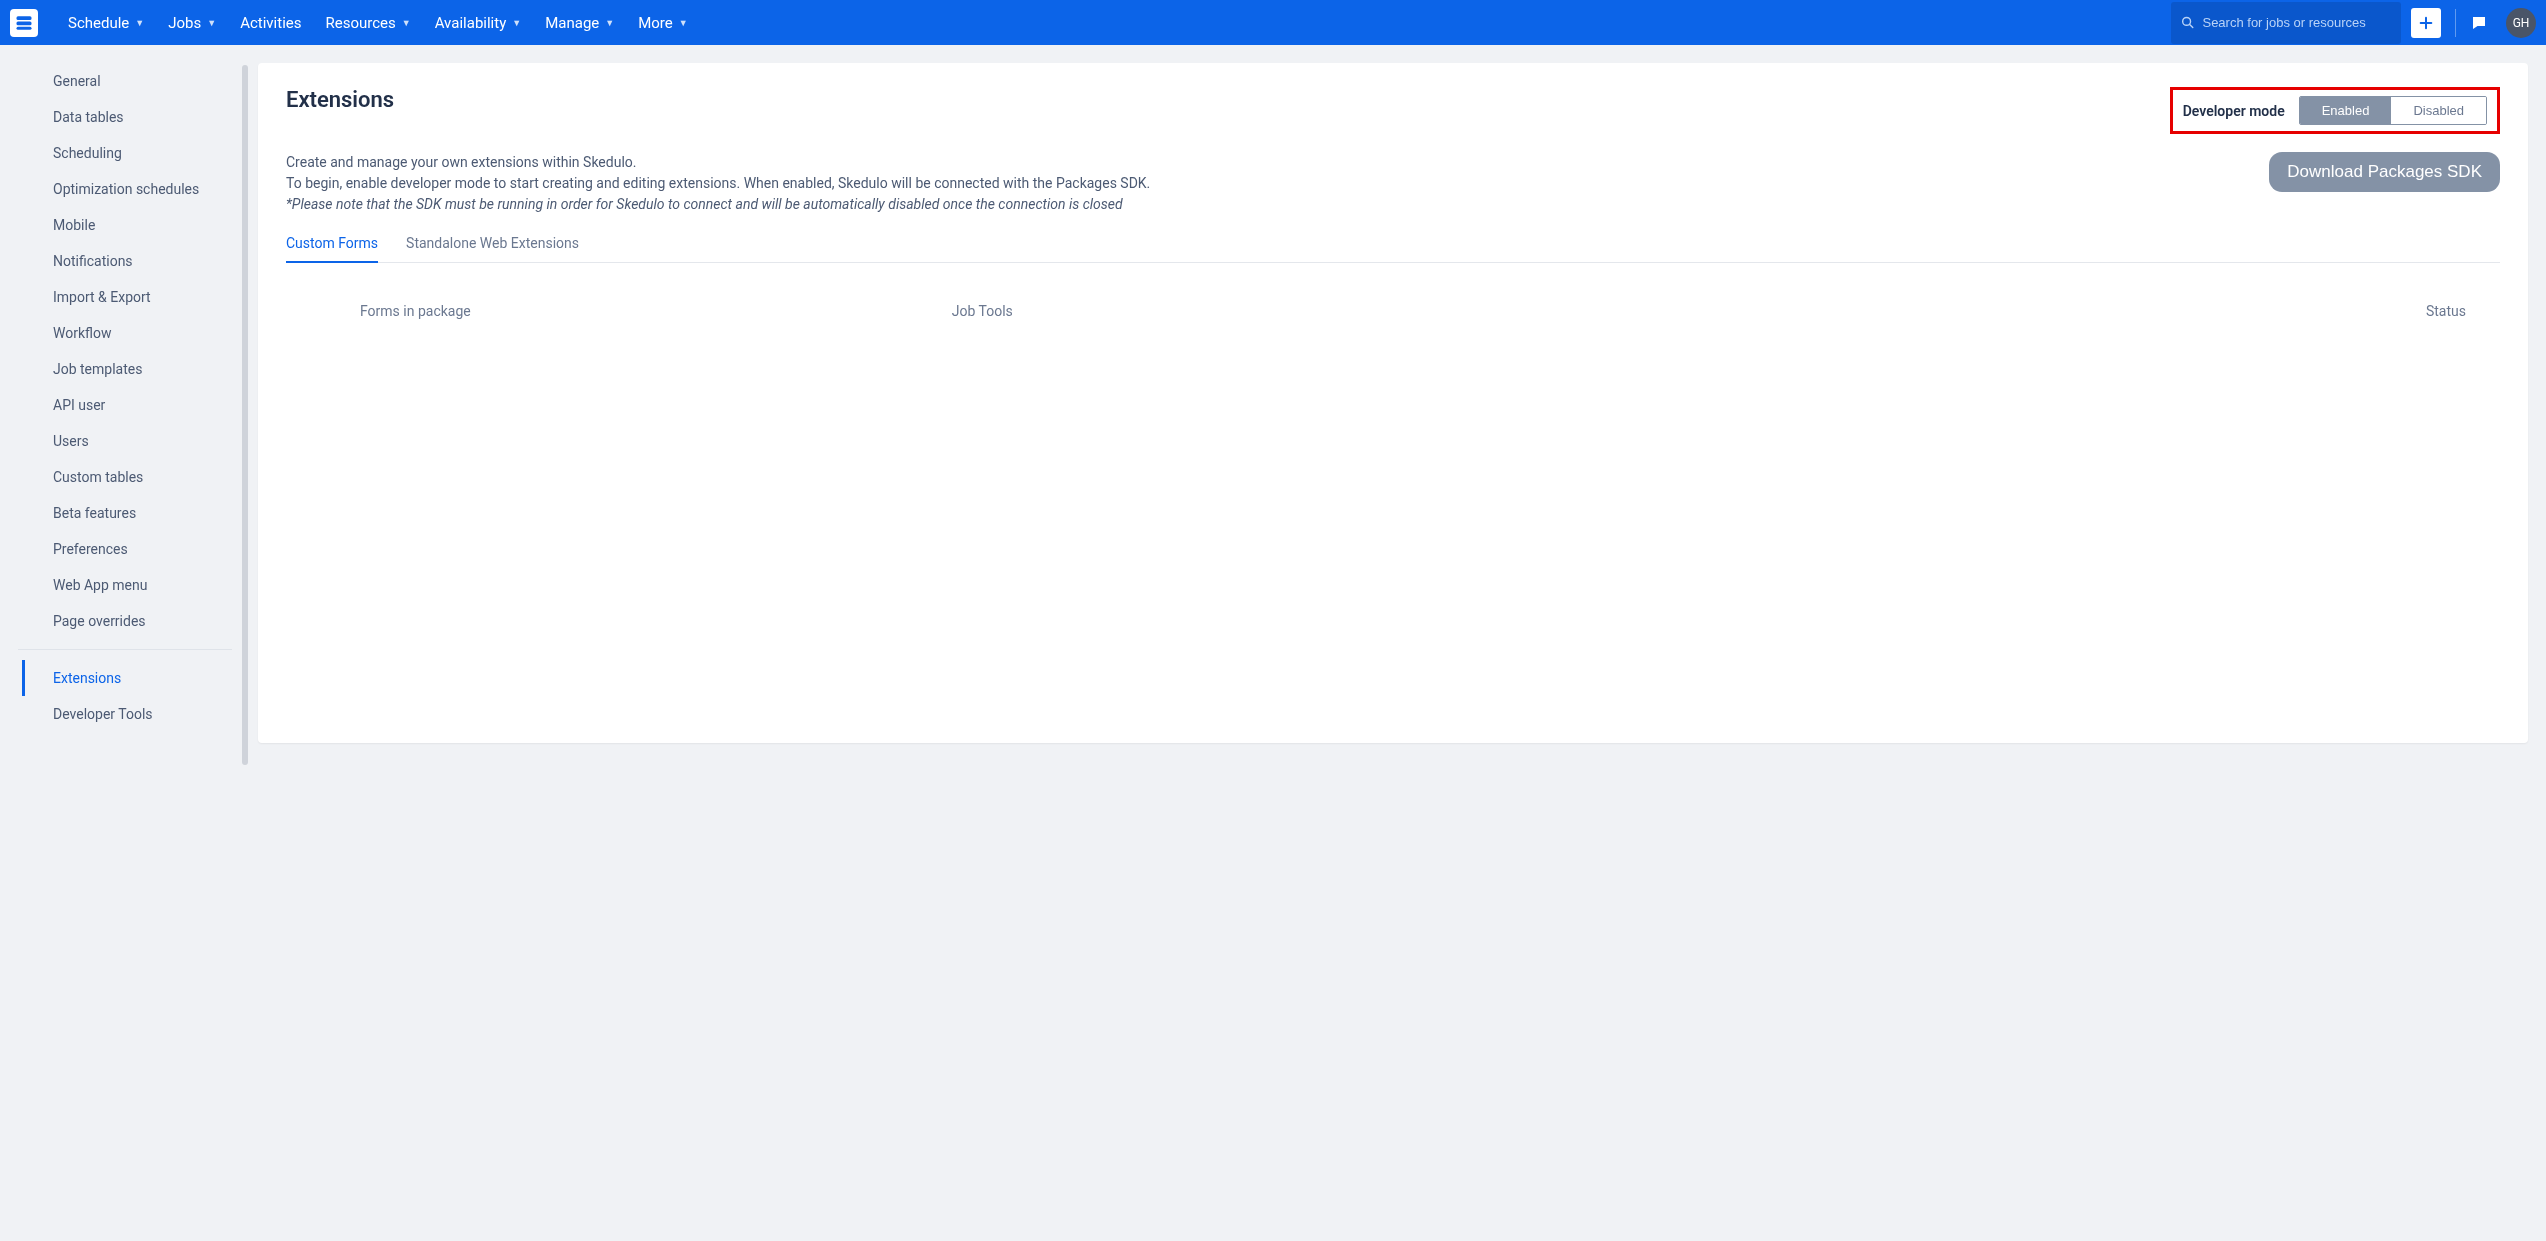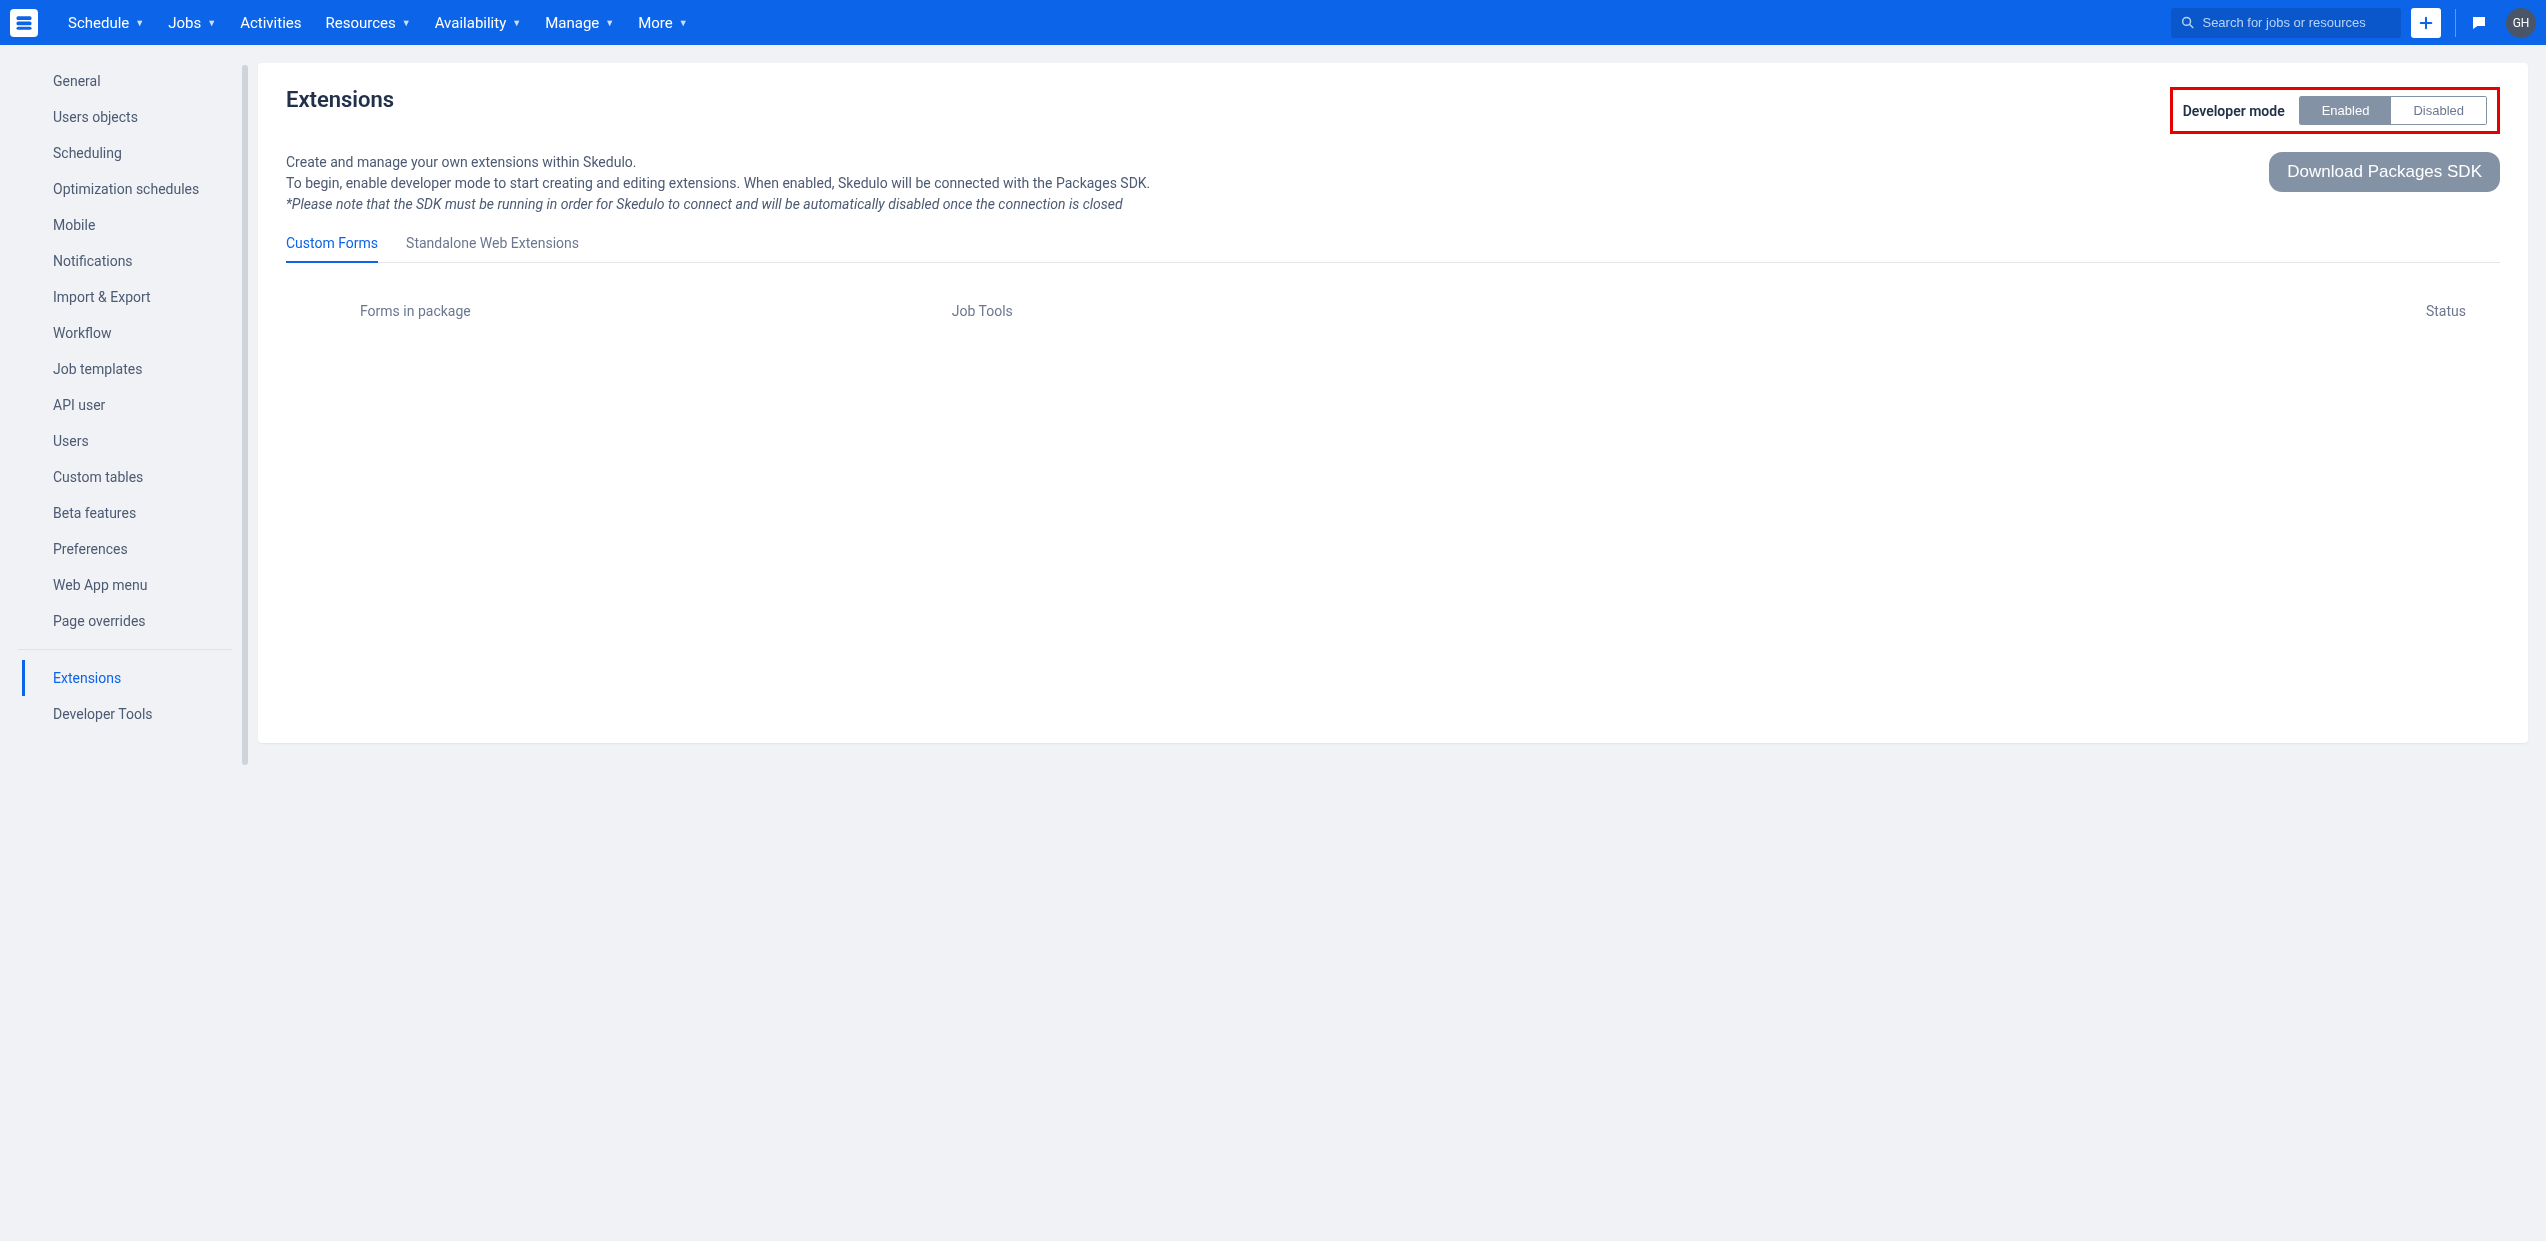--- a/index.html
+++ b/index.html
@@ -37,21 +37,21 @@
     cursor: pointer;
     font-size: 15px;
   }
   .nav-item .caret { font-size: 9px; opacity: .8; }
   .spacer { flex: 1; }
   .search-wrap {
     display: flex; align-items: center;
     background: #0a57cc;
     border-radius: 3px;
     padding: 0 10px;
-    height: 30px;
+    height: 42px;
     width: 230px;
     color: #b9d3f7;
   }
   .search-wrap input {
     background: transparent; border: none; outline: none;
     color: #fff; font-size: 13px; width: 100%;
     margin-left: 8px;
   }
   .search-wrap input::placeholder { color: #b9d3f7; }
   .plus-btn {
@@ -237,21 +237,21 @@
   <div class="avatar">
     <span>GH</span>
   </div>
 </div>
 
 <div class="layout">
   <aside class="sidebar">
     <div class="scroll-indicator"></div>
     <ul class="side-list">
       <li class="side-item"><span>General</span></li>
-      <li class="side-item"><span>Users objects</span></li>
+      <li class="side-item"><span>Data tables</span></li>
       <li class="side-item"><span>Scheduling</span></li>
       <li class="side-item"><span>Optimization schedules</span></li>
       <li class="side-item"><span>Mobile</span></li>
       <li class="side-item"><span>Notifications</span></li>
       <li class="side-item"><span>Import &amp; Export</span></li>
       <li class="side-item"><span>Workflow</span></li>
       <li class="side-item"><span>Job templates</span></li>
       <li class="side-item"><span>API user</span></li>
       <li class="side-item"><span>Users</span></li>
       <li class="side-item"><span>Custom tables</span></li>

